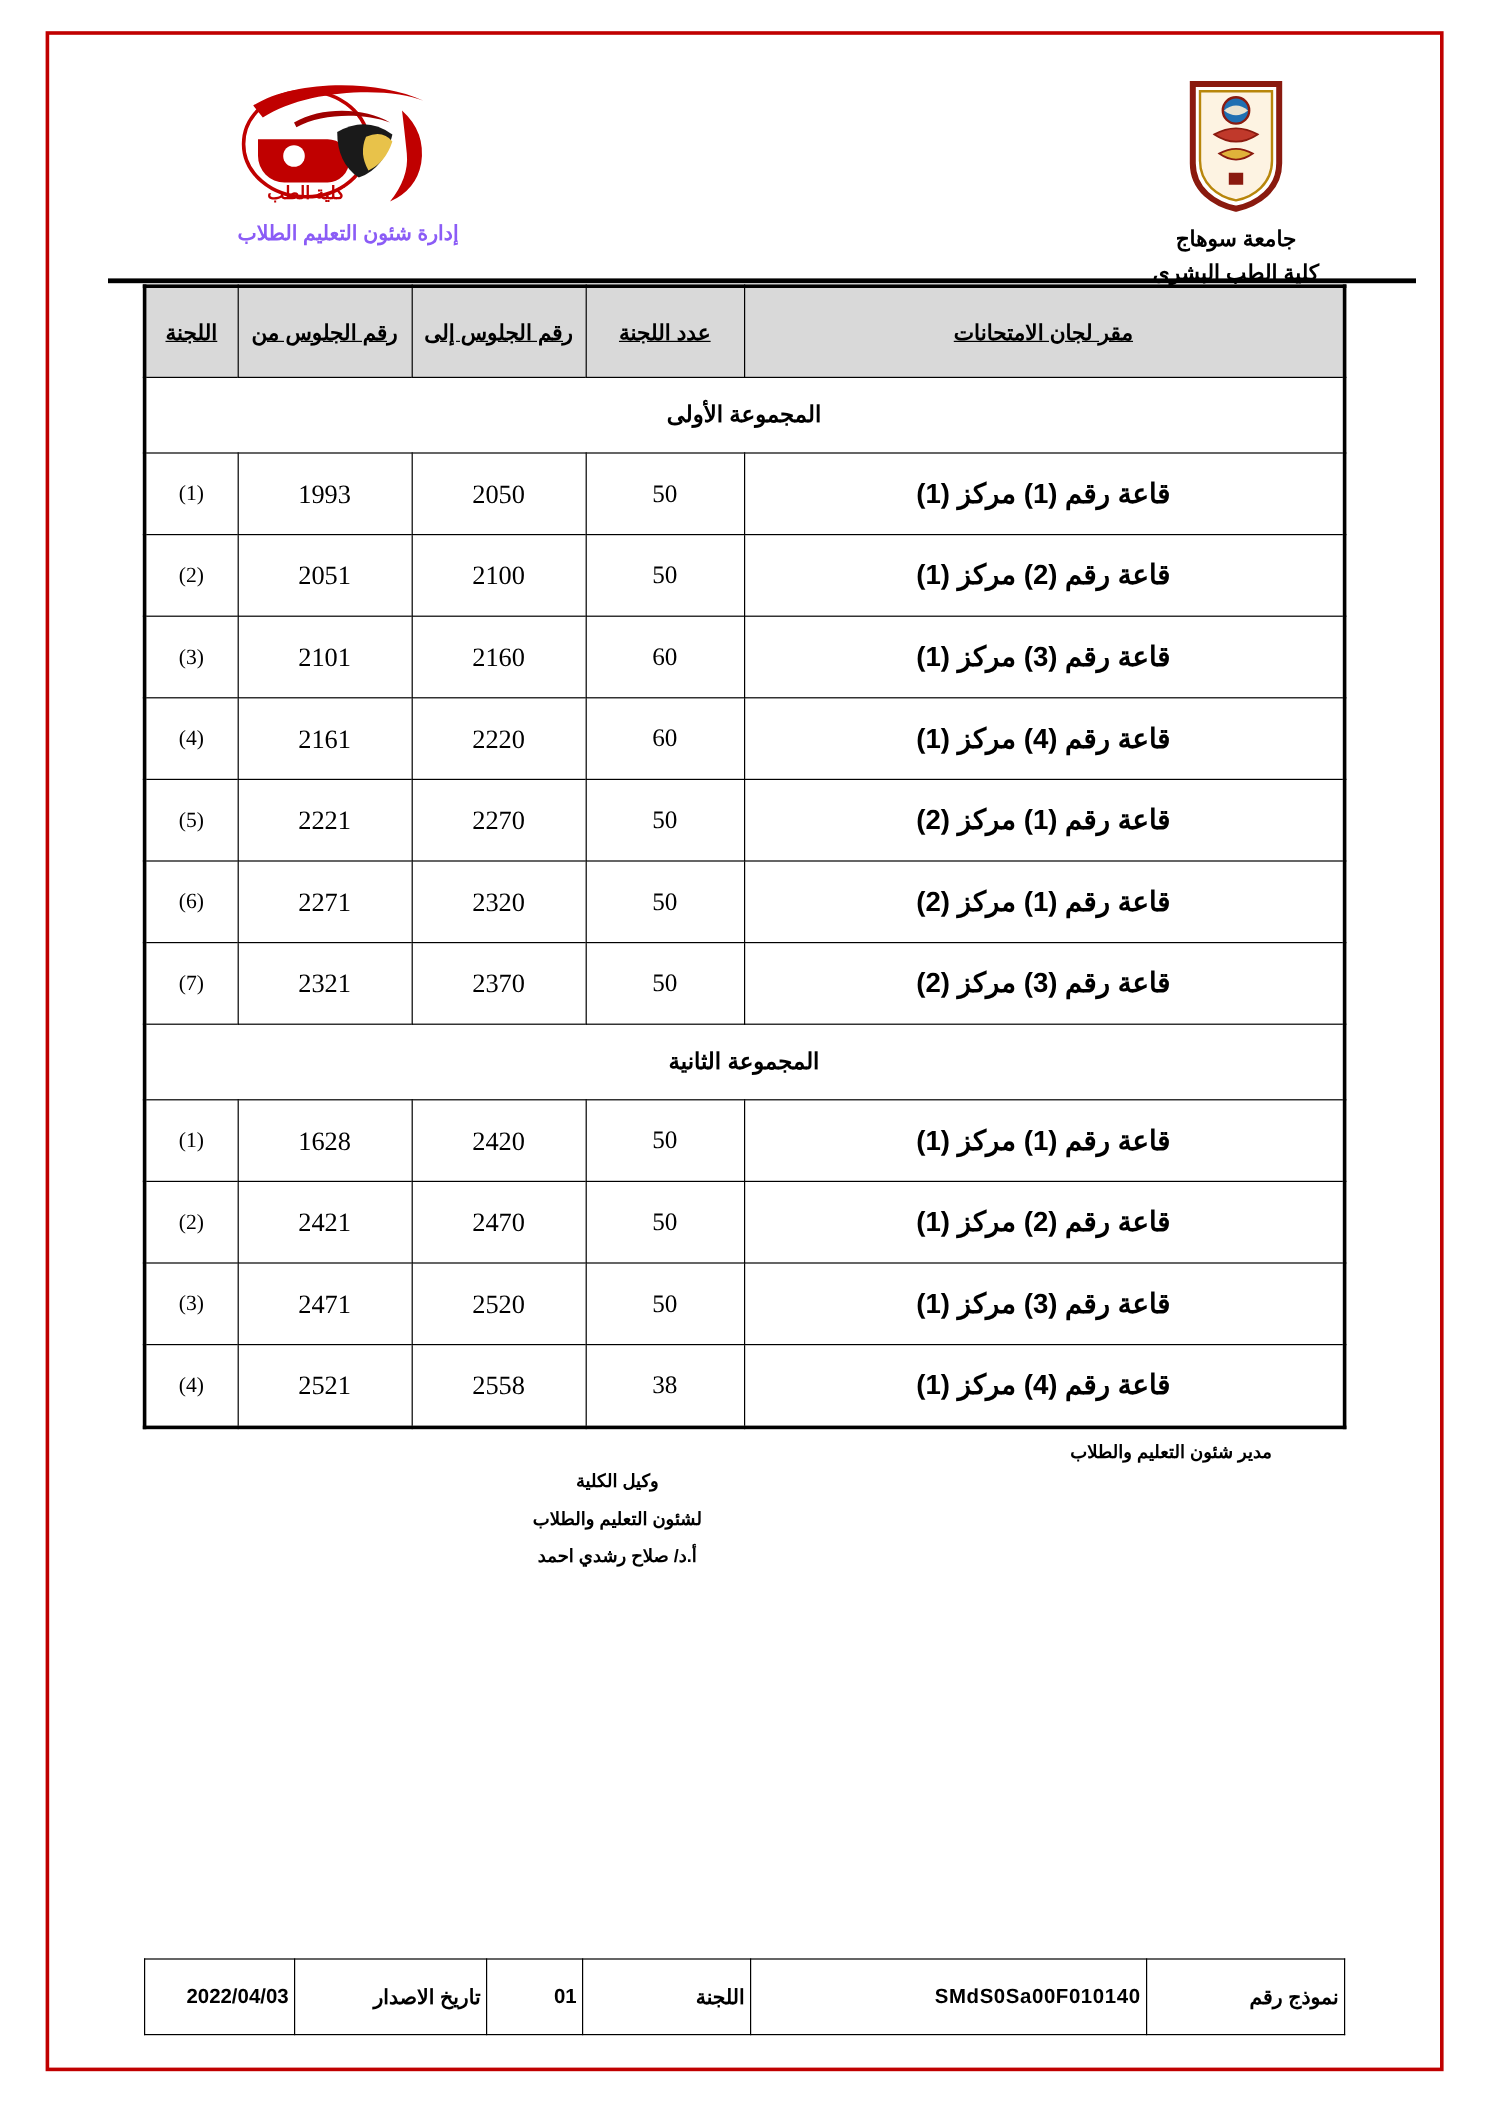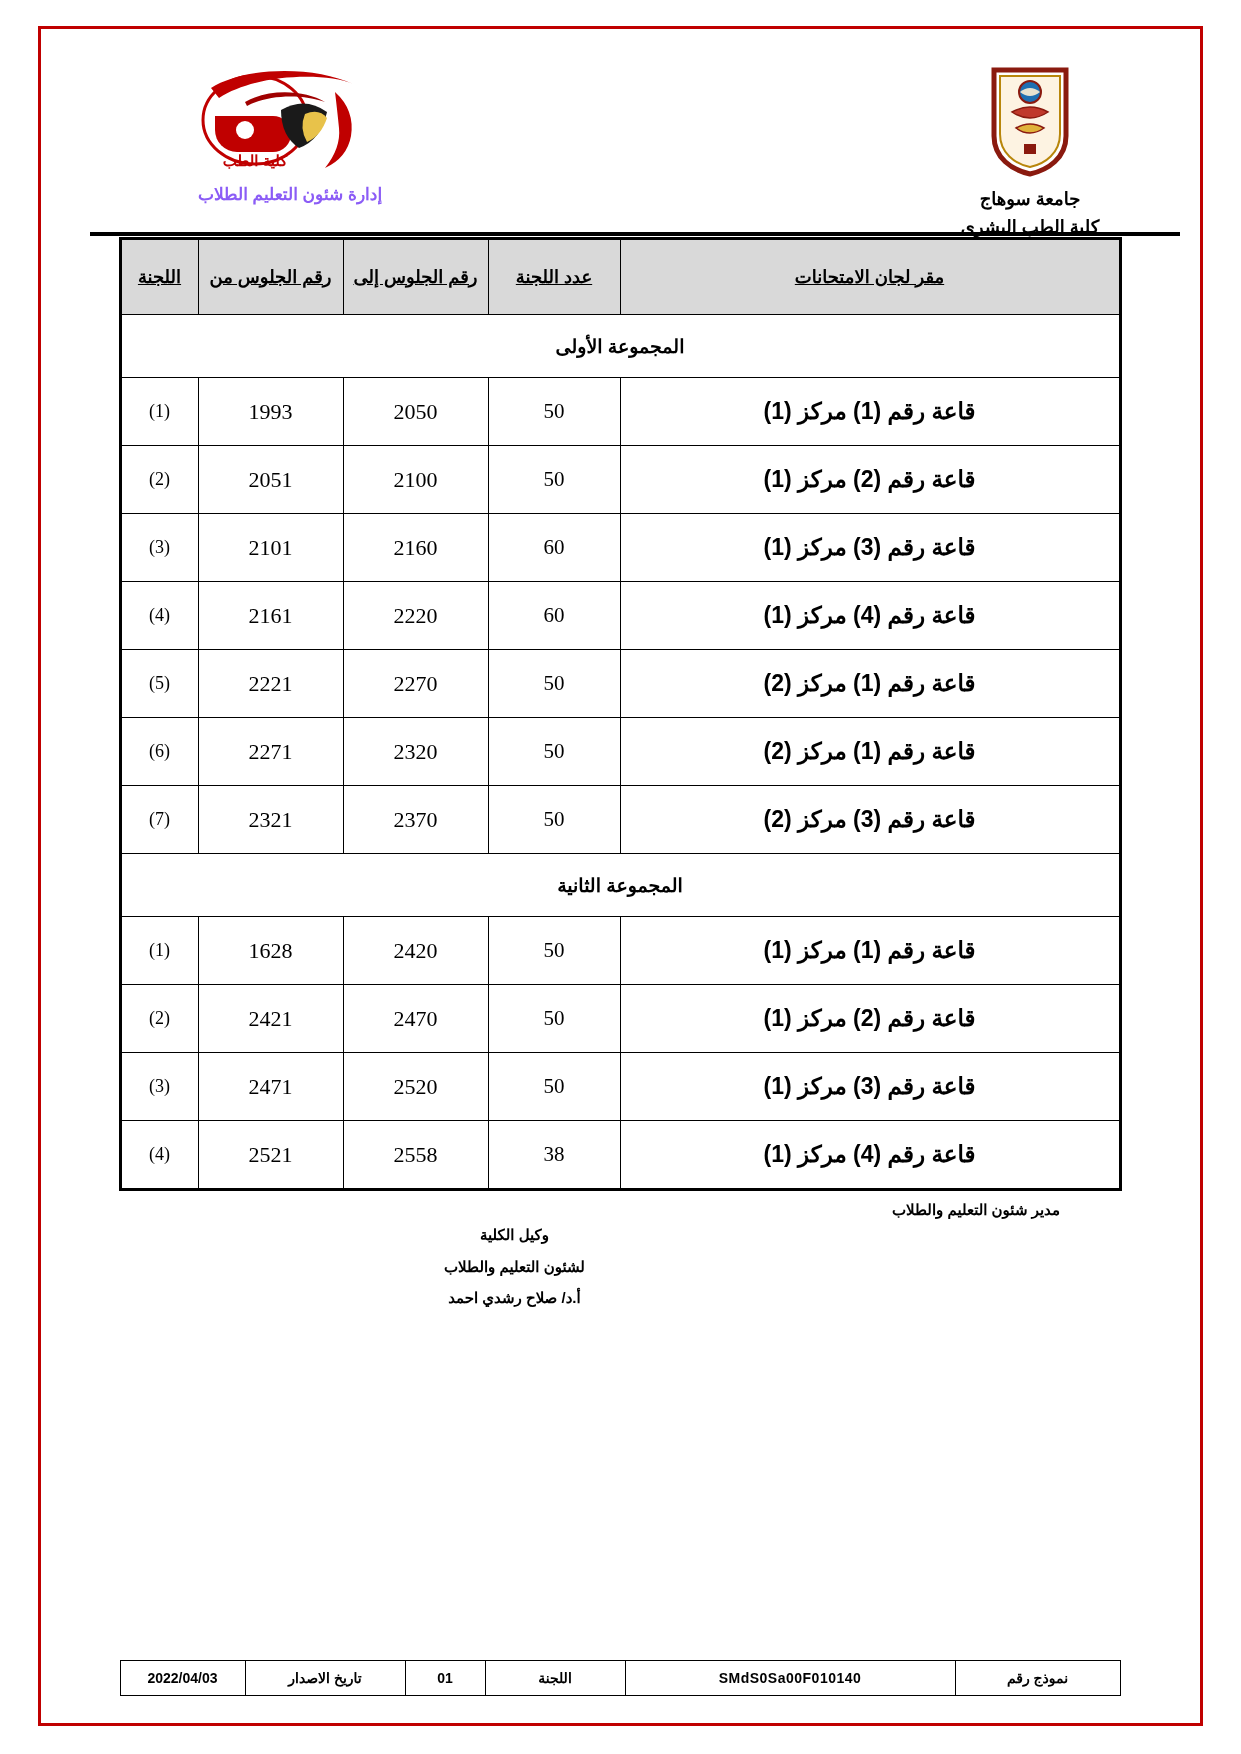--- a/index.html
+++ b/index.html
@@ -202,25 +202,24 @@
   }
   table.footer-tbl {
     width: 1000px;
     margin: 0 auto;
     border-collapse: collapse;
     table-layout: fixed;
   }
   table.footer-tbl td {
     border: 1.5px solid #000;
     height: 34px;
-    text-align: center;
-    font-family: "Liberation Sans", sans-serif;
-    font-weight: bold;
-    font-size: 14px;
-    padding: 0 4px;
+    font-family: "Liberation Sans", sans-serif;
+    font-weight: bold;
+    font-size: 17px;
+    padding: 14px 4px;
   }
   td.code {
     font-family: "Liberation Serif", serif;
     font-weight: bold;
     font-size: 19px;
     letter-spacing: 0.5px;
   }
 </style>
 </head>
 <body>

